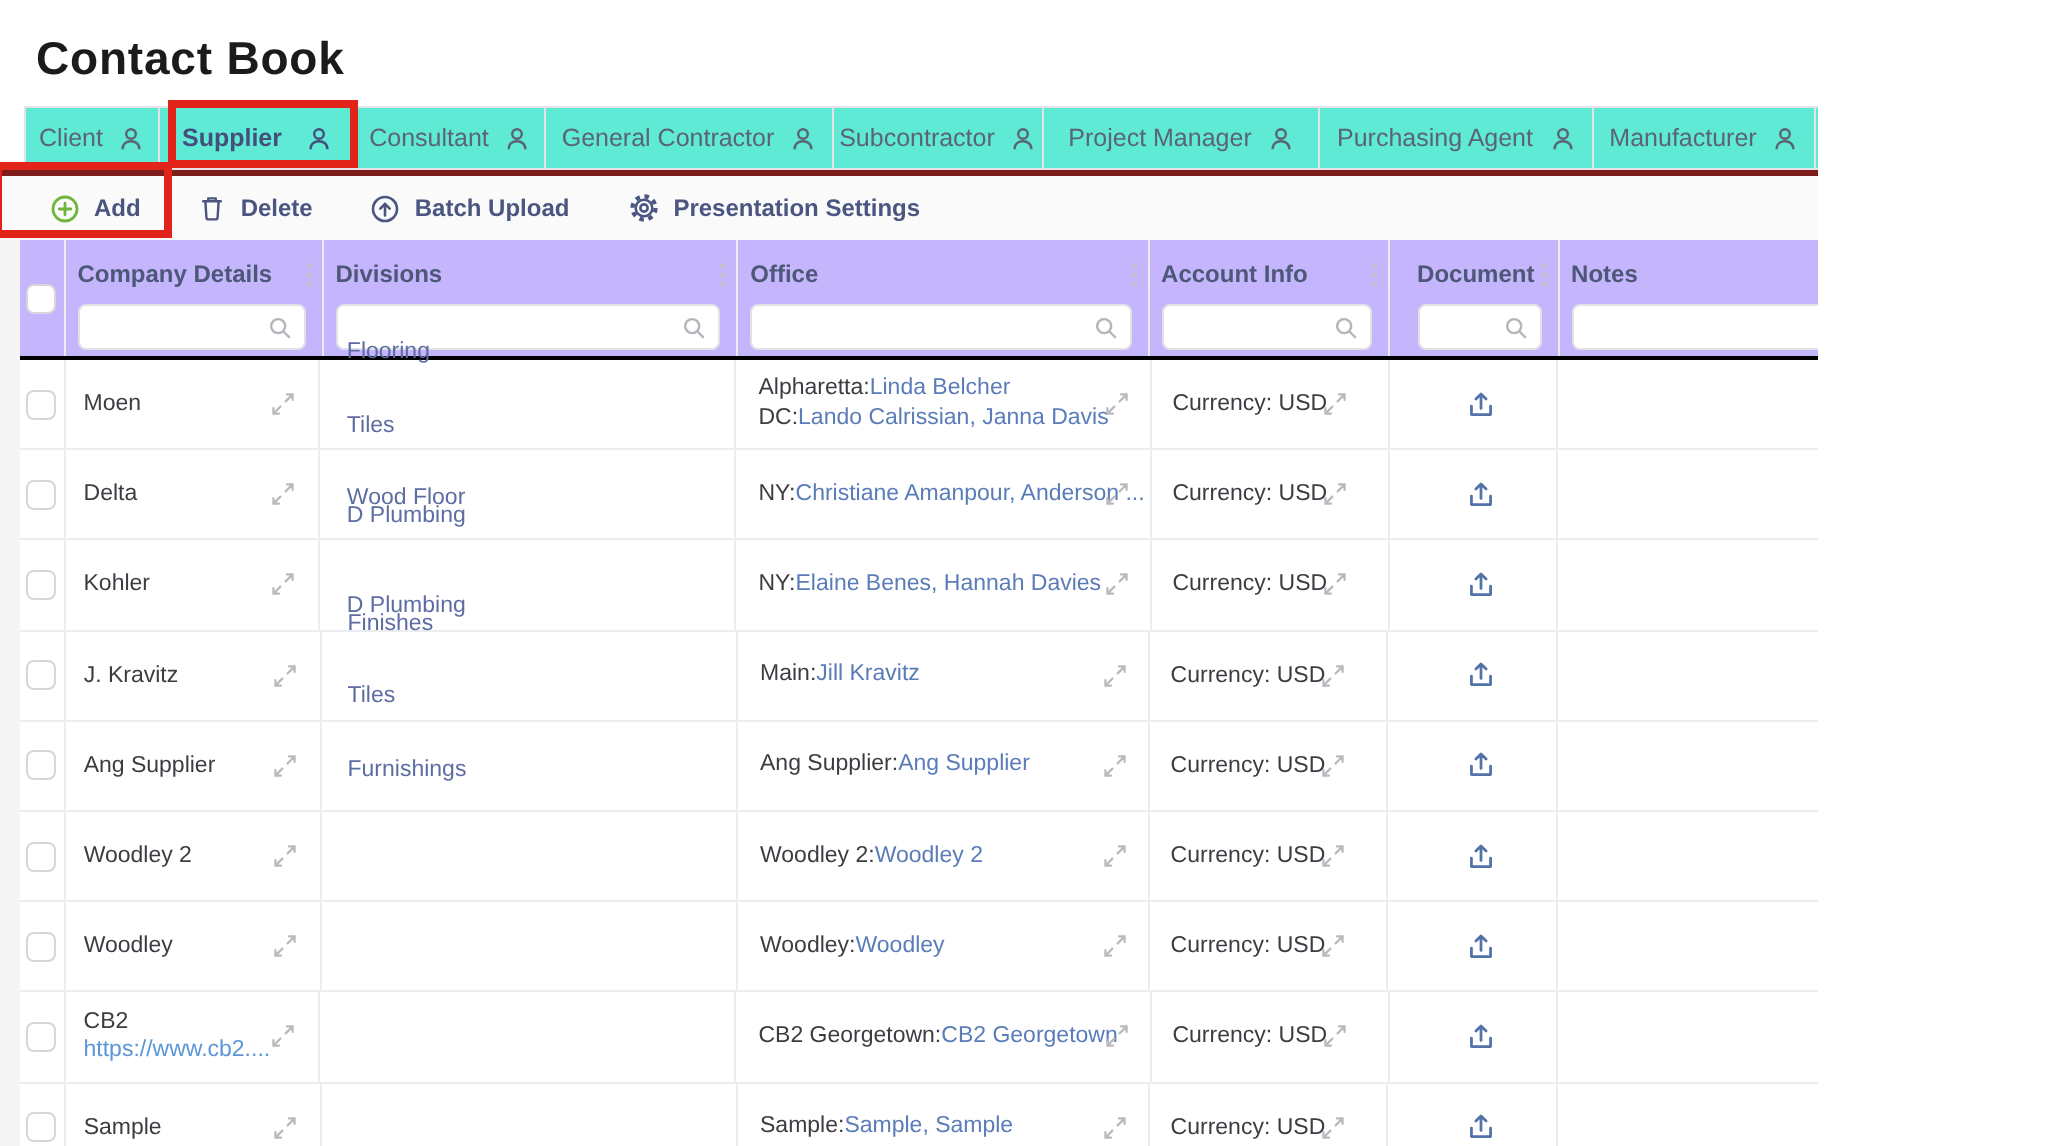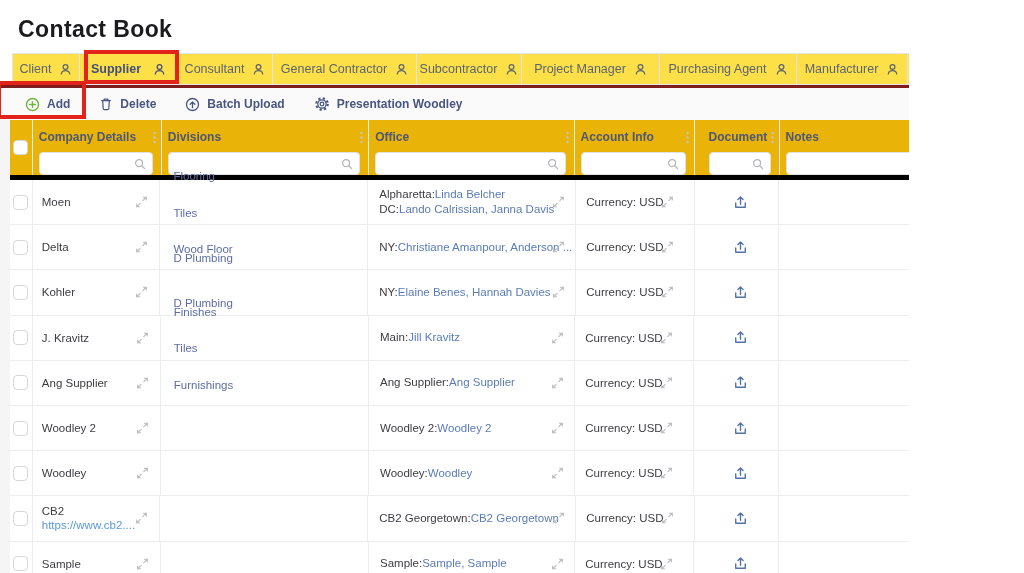--- a/index.html
+++ b/index.html
@@ -4,21 +4,21 @@
 <style>
   * { margin:0; padding:0; box-sizing:border-box; }
   body { font-family:"Liberation Sans", sans-serif; background:#fff; }
   .screen { position:relative; width:909px; height:573px; overflow:hidden; background:#fff; }
 
   .page-title { position:absolute; left:18px; top:16px; font-size:23px; font-weight:bold;
     color:#1b1b1e; letter-spacing:.4px; }
 
   
   .tabs { position:absolute; left:12px; top:53px; display:flex; height:32px; z-index:2; }
-  .tab { display:flex; align-items:center; justify-content:center; gap:8px; background:#fde047;
+  .tab { display:flex; align-items:center; justify-content:center; gap:8px; background:#5eead4;
     border:1px solid #e4e4e8; border-left:none; font-size:12.5px; color:#5b6472; cursor:pointer; }
   .tab:first-child { border-left:1px solid #e4e4e8; }
   .tab.active .tab-label { font-weight:bold; color:#454f7c; }
   .tab.active { color:#454f7c;gap:12px; }
   .tab svg { flex:0 0 auto; }
 
   
   .toolbar { position:absolute; left:0; top:85px; width:1024px; height:35px; background:#fafafb;
     display:flex; align-items:center; padding-left:25px; gap:29px; border-top:3px solid #7f1d1d; }
   .tool-btn { display:flex; align-items:center; gap:7px; font-size:12px; font-weight:bold;
@@ -26,21 +26,21 @@
 
   
   .anno { position:absolute; border:4px solid #e2231a; z-index:10; pointer-events:none; }
 
   
   .content { position:absolute; left:0; top:120px; width:1024px; height:453px; background:#f5f5f6; }
   .grid { position:absolute; left:10px; top:0; width:973px; }
   .c0{width:23px;} .c1{width:129px;} .c2{width:210px;} .c3{width:208px;}
   .c4{width:120px;} .c5{width:77px;margin-left:8px;} .c6{width:206px;}
 
-  .thead { display:flex; background:#eab308; height:60px; border-bottom:5px solid #000000; }
+  .thead { display:flex; background:#c4b5fd; height:60px; border-bottom:2px solid #000000; }
   .hcell { border-right:1px solid #ececef; position:relative; }
   .hcell.c0 { display:flex; align-items:center; justify-content:center; }
   .hcell.c6 { border-right:1px solid #e9e9ec; }
   .hlabel { display:flex; align-items:center; justify-content:space-between;
     height:24px; padding:10px 5px 0 6px; font-size:12px; font-weight:bold; color:#4d5878; }
   .search-box { margin:8px 8px 0 6px; height:23px; background:#fff; border:1px solid #e2e2e6;
     border-radius:4px; display:flex; align-items:center; padding:0 6px; }
   .search-box input { flex:1; min-width:0; border:none; outline:none; background:transparent;
     font-size:11px; font-family:inherit; color:#3c3c42; }
 
@@ -196,21 +196,21 @@
     <button class="tool-btn">
       <svg width="15" height="15" viewBox="0 0 14 14">
           <use href="#i-up-circle"></use>
         </svg>
       <span>Batch Upload</span>
     </button>
     <button class="tool-btn">
       <svg width="16" height="16" viewBox="0 0 15 15">
           <use href="#i-gear"></use>
         </svg>
-      <span>Presentation Woodley</span>
+      <span>Presentation Settings</span>
     </button>
   </div>
 
   <div class="anno" style="left:84px;top:50px;width:95px;height:34px"></div>
   <div class="anno" style="left:-3px;top:81px;width:89px;height:38px"></div>
 
   <div class="content">
     <div class="grid">
 
       <div class="thead">

